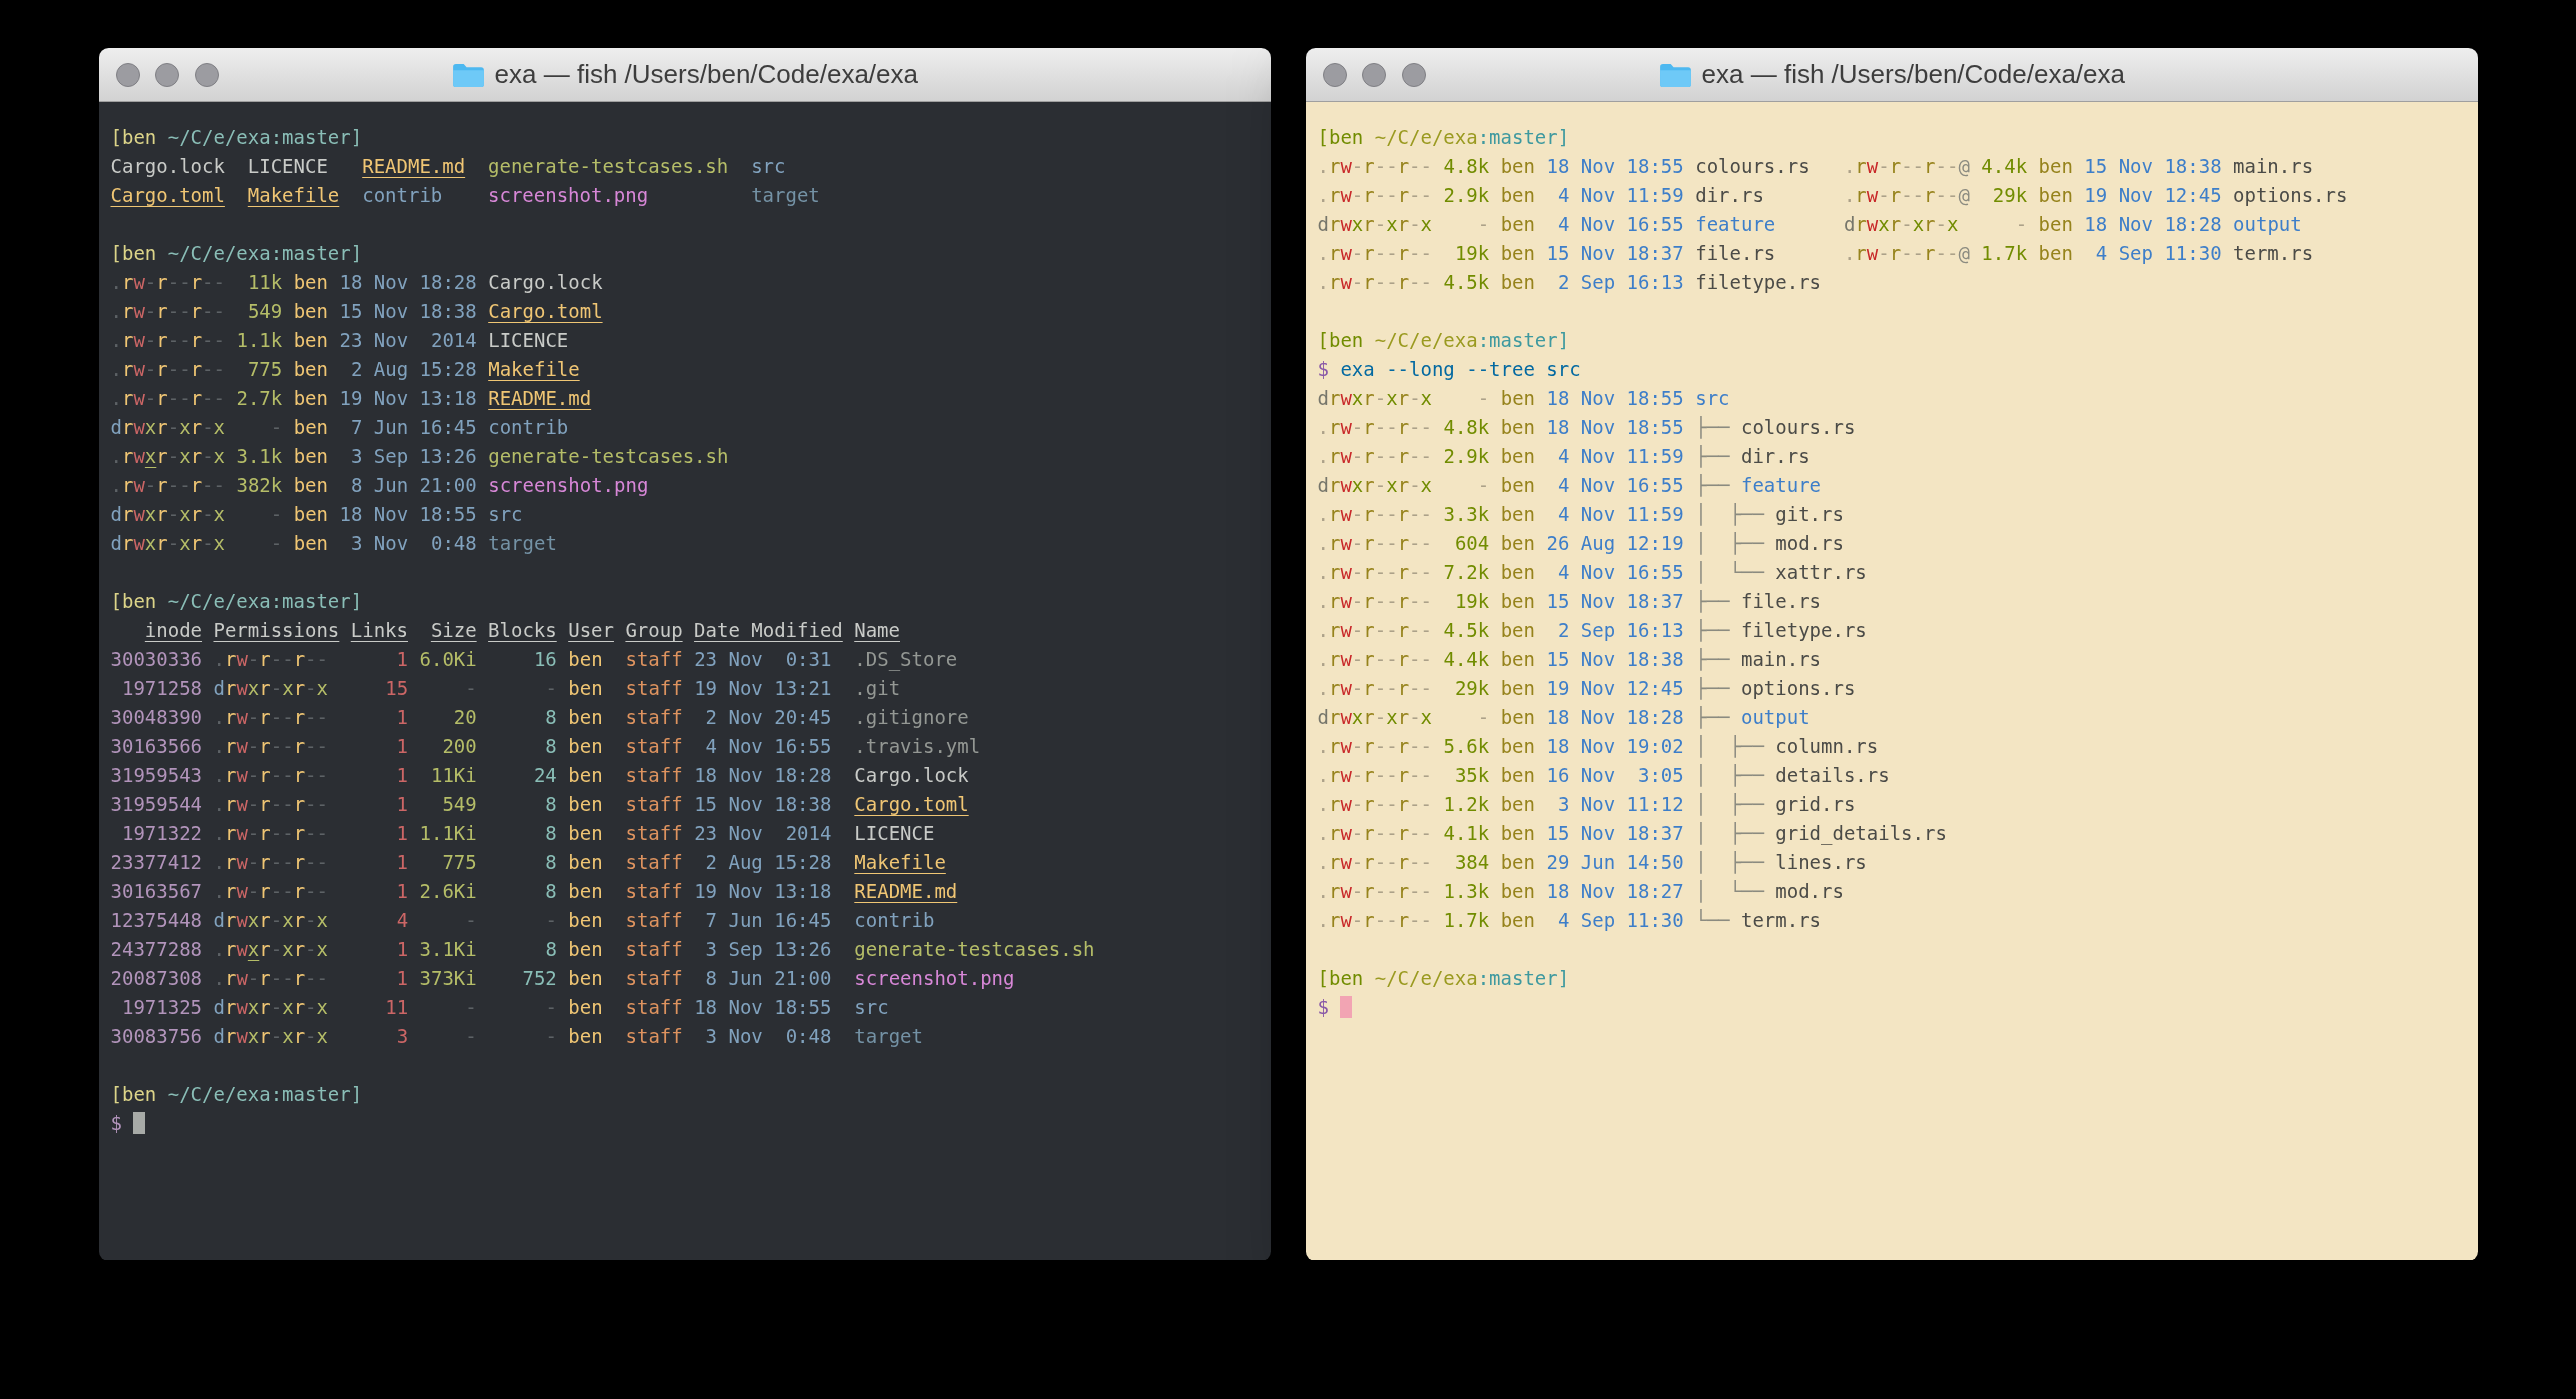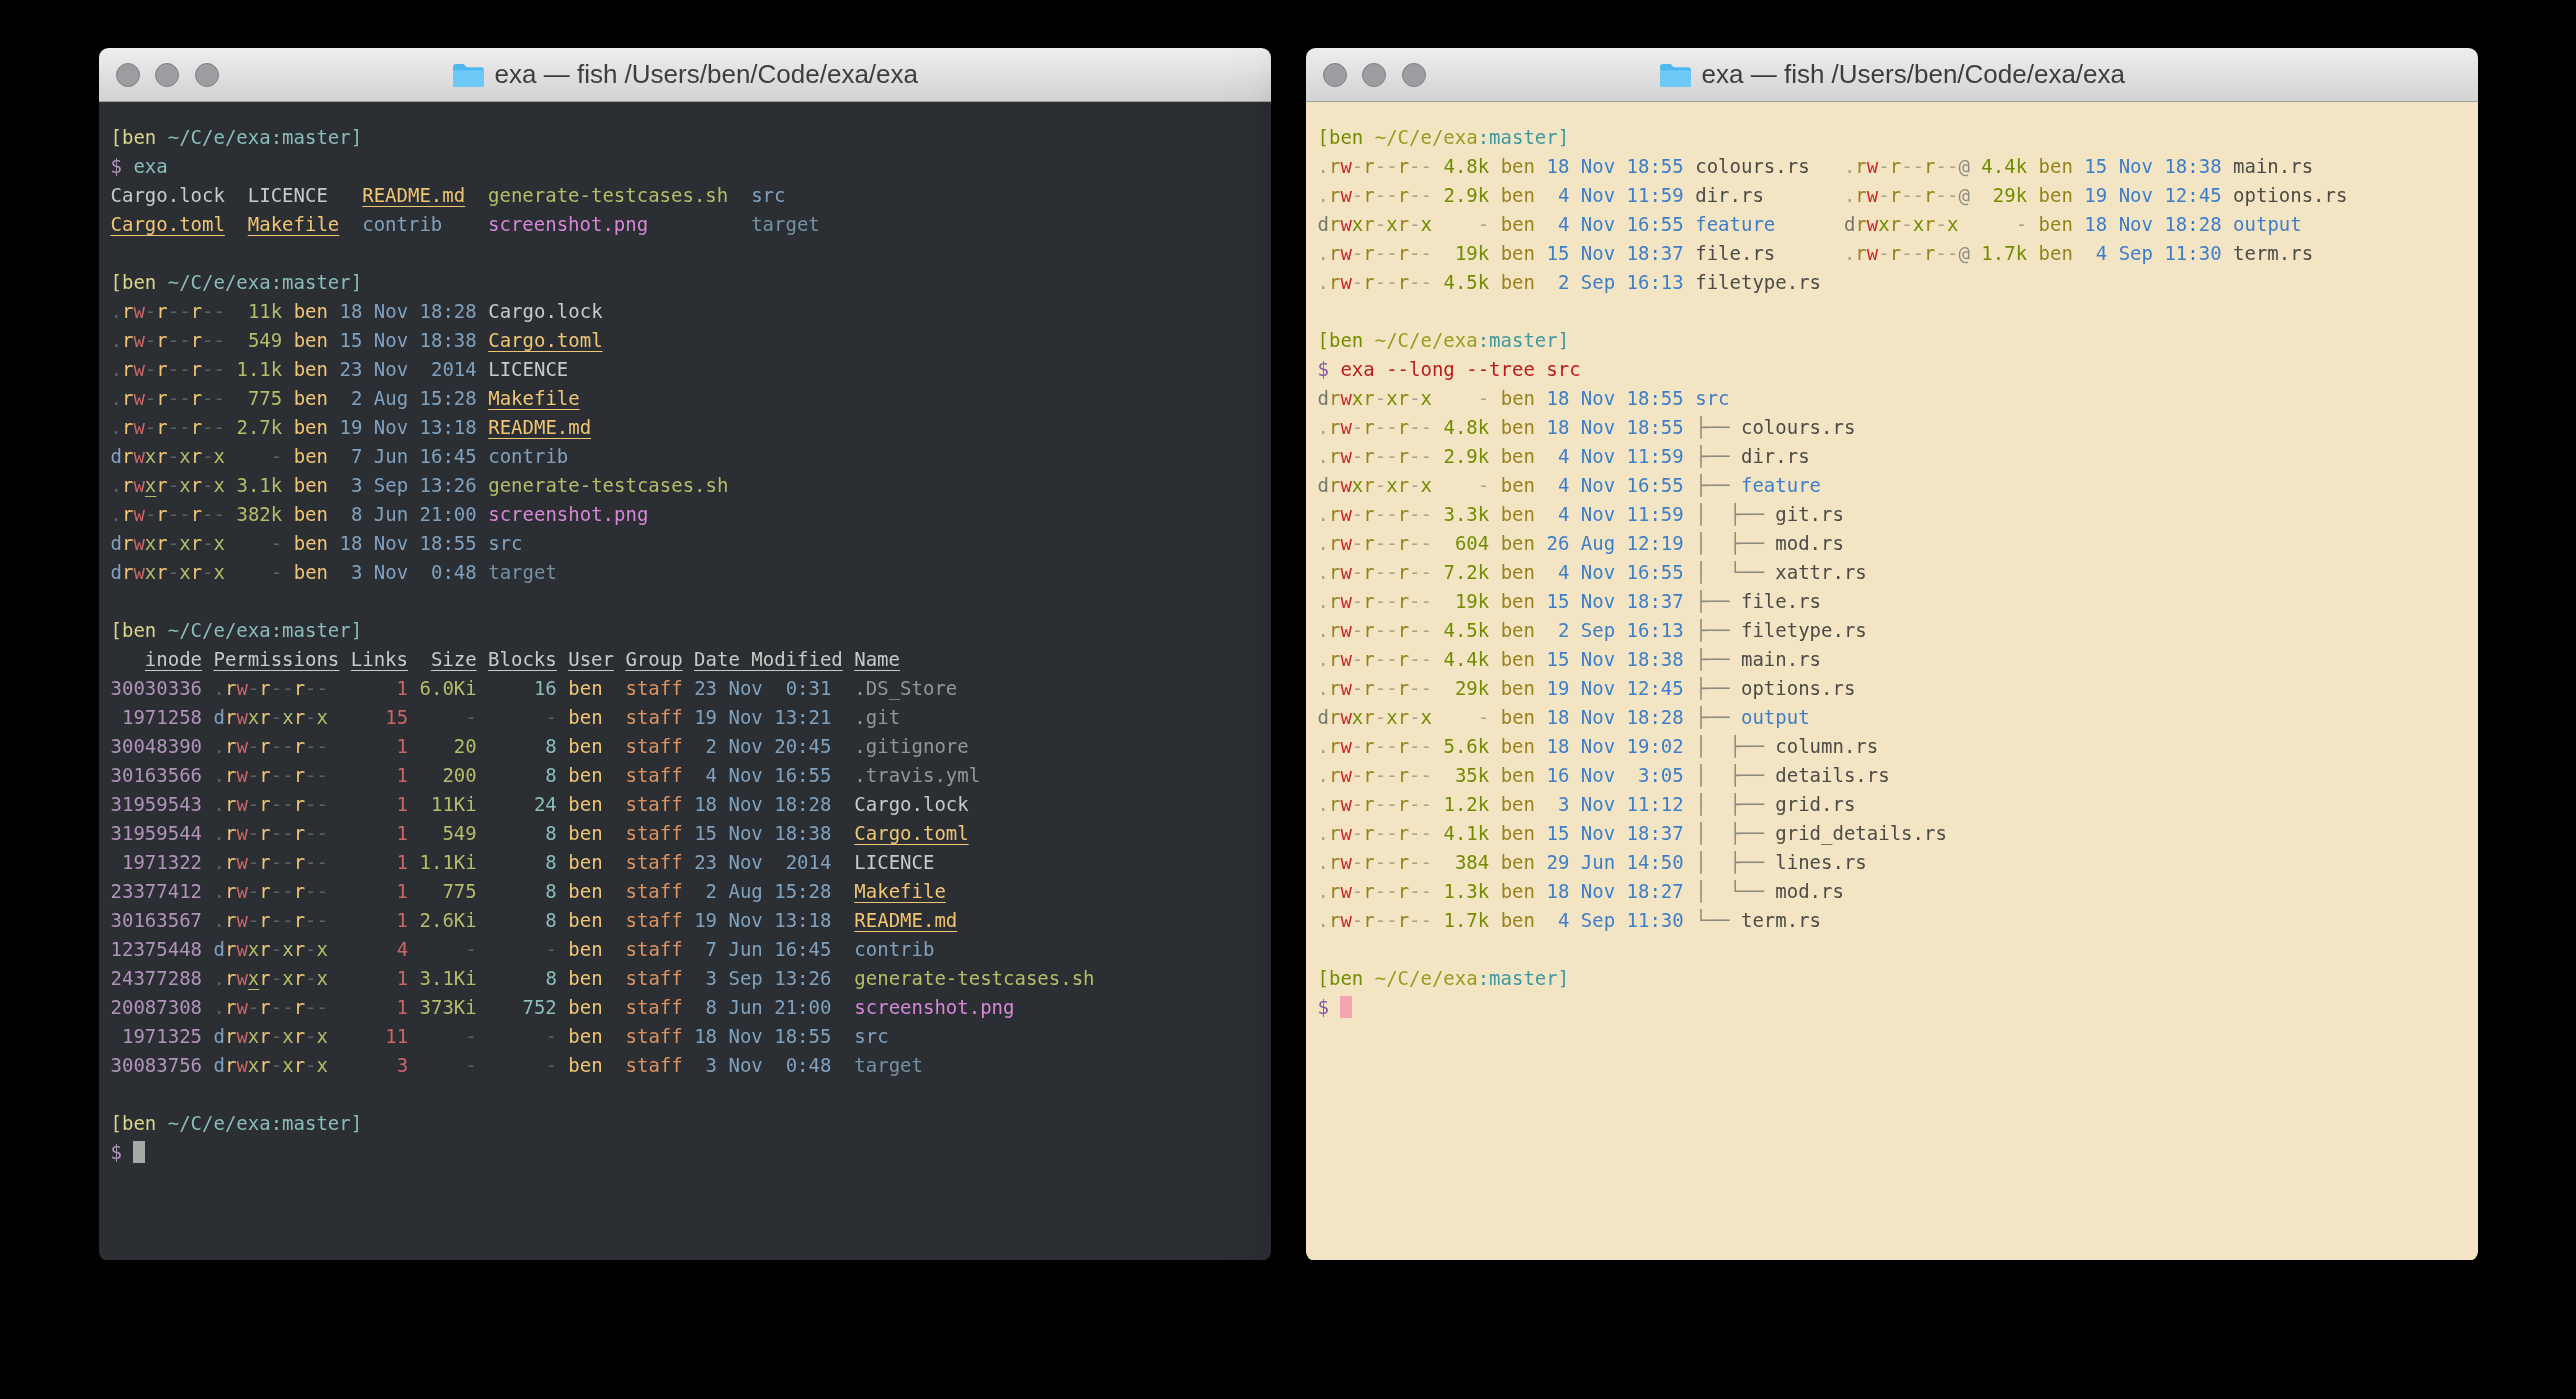--- a/index.html
+++ b/index.html
@@ -36,21 +36,20 @@
     <div class="title-wrap">
       <svg class="folder" viewBox="0 0 34 27">
         <path d="M1 5 Q1 2 4 2 L12 2 L15 5.5 L30 5.5 Q33 5.5 33 8.5 L33 23 Q33 26 30 26 L4 26 Q1 26 1 23 Z" fill="#4db8f0"></path>
         <path d="M1 8.5 L33 8.5 L33 23 Q33 26 30 26 L4 26 Q1 26 1 23 Z" fill="#6ec9f7"></path>
       </svg>
       <span class="title-text">exa — fish  /Users/ben/Code/exa/exa</span>
     </div>
   </div>
   <div class="term" style="background: rgb(43, 46, 51); color: rgb(201, 203, 200);">
       <div class="term-line"><span style="color: rgb(220, 212, 137);">[ben </span><span style="color: rgb(138, 190, 183);">~/C/e/exa</span><span style="color: rgb(138, 190, 183);">:master]</span></div>
-      <div class="term-line"><span style="color: rgb(178, 148, 187);">$ </span><span style="color: rgb(138, 190, 183);">exa</span></div>
       <div class="term-line"><span style="color: rgb(201, 203, 200);">Cargo.lock</span><span style="color: rgb(201, 203, 200);">  </span><span style="color: rgb(201, 203, 200);">LICENCE</span><span style="color: rgb(201, 203, 200);">   </span><span style="color: rgb(240, 198, 116); text-decoration: underline;">README.md</span><span style="color: rgb(201, 203, 200);">  </span><span style="color: rgb(181, 189, 104);">generate-testcases.sh</span><span style="color: rgb(201, 203, 200);">  </span><span style="color: rgb(129, 162, 190);">src</span></div>
       <div class="term-line"><span style="color: rgb(240, 198, 116); text-decoration: underline;">Cargo.toml</span><span style="color: rgb(201, 203, 200);">  </span><span style="color: rgb(240, 198, 116); text-decoration: underline;">Makefile</span><span style="color: rgb(201, 203, 200);">  </span><span style="color: rgb(129, 162, 190);">contrib</span><span style="color: rgb(201, 203, 200);">    </span><span style="color: rgb(215, 135, 215);">screenshot.png</span><span style="color: rgb(201, 203, 200);">         </span><span style="color: rgb(116, 146, 165);">target</span></div>
       <div class="term-line"></div>
       <div class="term-line"><span style="color: rgb(220, 212, 137);">[ben </span><span style="color: rgb(138, 190, 183);">~/C/e/exa</span><span style="color: rgb(138, 190, 183);">:master]</span></div>
       <div class="term-line"><span style="color: rgb(93, 98, 102);">.</span><span style="color: rgb(240, 198, 116);">r</span><span style="color: rgb(204, 102, 102);">w</span><span style="color: rgb(93, 98, 102);">-</span><span style="color: rgb(240, 198, 116);">r</span><span style="color: rgb(93, 98, 102);">--</span><span style="color: rgb(240, 198, 116);">r</span><span style="color: rgb(93, 98, 102);">--</span><span style="color: rgb(201, 203, 200);"> </span><span style="color: rgb(181, 189, 104);"> 11k</span><span style="color: rgb(201, 203, 200);"> </span><span style="color: rgb(240, 198, 116);">ben</span><span style="color: rgb(201, 203, 200);"> </span><span style="color: rgb(129, 162, 190);">18 Nov 18:28</span><span style="color: rgb(201, 203, 200);"> </span><span style="color: rgb(201, 203, 200);">Cargo.lock</span></div>
       <div class="term-line"><span style="color: rgb(93, 98, 102);">.</span><span style="color: rgb(240, 198, 116);">r</span><span style="color: rgb(204, 102, 102);">w</span><span style="color: rgb(93, 98, 102);">-</span><span style="color: rgb(240, 198, 116);">r</span><span style="color: rgb(93, 98, 102);">--</span><span style="color: rgb(240, 198, 116);">r</span><span style="color: rgb(93, 98, 102);">--</span><span style="color: rgb(201, 203, 200);"> </span><span style="color: rgb(181, 189, 104);"> 549</span><span style="color: rgb(201, 203, 200);"> </span><span style="color: rgb(240, 198, 116);">ben</span><span style="color: rgb(201, 203, 200);"> </span><span style="color: rgb(129, 162, 190);">15 Nov 18:38</span><span style="color: rgb(201, 203, 200);"> </span><span style="color: rgb(240, 198, 116); text-decoration: underline;">Cargo.toml</span></div>
       <div class="term-line"><span style="color: rgb(93, 98, 102);">.</span><span style="color: rgb(240, 198, 116);">r</span><span style="color: rgb(204, 102, 102);">w</span><span style="color: rgb(93, 98, 102);">-</span><span style="color: rgb(240, 198, 116);">r</span><span style="color: rgb(93, 98, 102);">--</span><span style="color: rgb(240, 198, 116);">r</span><span style="color: rgb(93, 98, 102);">--</span><span style="color: rgb(201, 203, 200);"> </span><span style="color: rgb(181, 189, 104);">1.1k</span><span style="color: rgb(201, 203, 200);"> </span><span style="color: rgb(240, 198, 116);">ben</span><span style="color: rgb(201, 203, 200);"> </span><span style="color: rgb(129, 162, 190);">23 Nov  2014</span><span style="color: rgb(201, 203, 200);"> </span><span style="color: rgb(201, 203, 200);">LICENCE</span></div>
       <div class="term-line"><span style="color: rgb(93, 98, 102);">.</span><span style="color: rgb(240, 198, 116);">r</span><span style="color: rgb(204, 102, 102);">w</span><span style="color: rgb(93, 98, 102);">-</span><span style="color: rgb(240, 198, 116);">r</span><span style="color: rgb(93, 98, 102);">--</span><span style="color: rgb(240, 198, 116);">r</span><span style="color: rgb(93, 98, 102);">--</span><span style="color: rgb(201, 203, 200);"> </span><span style="color: rgb(181, 189, 104);"> 775</span><span style="color: rgb(201, 203, 200);"> </span><span style="color: rgb(240, 198, 116);">ben</span><span style="color: rgb(201, 203, 200);"> </span><span style="color: rgb(129, 162, 190);"> 2 Aug 15:28</span><span style="color: rgb(201, 203, 200);"> </span><span style="color: rgb(240, 198, 116); text-decoration: underline;">Makefile</span></div>
       <div class="term-line"><span style="color: rgb(93, 98, 102);">.</span><span style="color: rgb(240, 198, 116);">r</span><span style="color: rgb(204, 102, 102);">w</span><span style="color: rgb(93, 98, 102);">-</span><span style="color: rgb(240, 198, 116);">r</span><span style="color: rgb(93, 98, 102);">--</span><span style="color: rgb(240, 198, 116);">r</span><span style="color: rgb(93, 98, 102);">--</span><span style="color: rgb(201, 203, 200);"> </span><span style="color: rgb(181, 189, 104);">2.7k</span><span style="color: rgb(201, 203, 200);"> </span><span style="color: rgb(240, 198, 116);">ben</span><span style="color: rgb(201, 203, 200);"> </span><span style="color: rgb(129, 162, 190);">19 Nov 13:18</span><span style="color: rgb(201, 203, 200);"> </span><span style="color: rgb(240, 198, 116); text-decoration: underline;">README.md</span></div>
       <div class="term-line"><span style="color: rgb(129, 162, 190);">d</span><span style="color: rgb(240, 198, 116);">r</span><span style="color: rgb(204, 102, 102);">w</span><span style="color: rgb(181, 189, 104);">x</span><span style="color: rgb(240, 198, 116);">r</span><span style="color: rgb(93, 98, 102);">-</span><span style="color: rgb(181, 189, 104);">x</span><span style="color: rgb(240, 198, 116);">r</span><span style="color: rgb(93, 98, 102);">-</span><span style="color: rgb(181, 189, 104);">x</span><span style="color: rgb(201, 203, 200);"> </span><span style="color: rgb(93, 98, 102);">   -</span><span style="color: rgb(201, 203, 200);"> </span><span style="color: rgb(240, 198, 116);">ben</span><span style="color: rgb(201, 203, 200);"> </span><span style="color: rgb(129, 162, 190);"> 7 Jun 16:45</span><span style="color: rgb(201, 203, 200);"> </span><span style="color: rgb(129, 162, 190);">contrib</span></div>
@@ -98,21 +97,21 @@
   </div>
   <div class="term" style="background: rgb(243, 229, 195); color: rgb(75, 75, 71);">
       <div class="term-line"><span style="color: rgb(113, 140, 0);">[ben </span><span style="color: rgb(154, 154, 32);">~/C/e/exa</span><span style="color: rgb(62, 153, 159);">:master]</span></div>
       <div class="term-line"><span style="color: rgb(172, 161, 137);">.</span><span style="color: rgb(150, 131, 28);">r</span><span style="color: rgb(200, 40, 41);">w</span><span style="color: rgb(172, 161, 137);">-</span><span style="color: rgb(150, 131, 28);">r</span><span style="color: rgb(172, 161, 137);">--</span><span style="color: rgb(150, 131, 28);">r</span><span style="color: rgb(172, 161, 137);">--</span><span style="color: rgb(75, 75, 71);"> </span><span style="color: rgb(113, 140, 0);">4.8k</span><span style="color: rgb(75, 75, 71);"> </span><span style="color: rgb(150, 131, 28);">ben</span><span style="color: rgb(75, 75, 71);"> </span><span style="color: rgb(61, 126, 201);">18 Nov 18:55</span><span style="color: rgb(75, 75, 71);"> </span><span style="color: rgb(75, 75, 71);">colours.rs</span><span style="color: rgb(75, 75, 71);">   </span><span style="color: rgb(172, 161, 137);">.</span><span style="color: rgb(150, 131, 28);">r</span><span style="color: rgb(200, 40, 41);">w</span><span style="color: rgb(172, 161, 137);">-</span><span style="color: rgb(150, 131, 28);">r</span><span style="color: rgb(172, 161, 137);">--</span><span style="color: rgb(150, 131, 28);">r</span><span style="color: rgb(172, 161, 137);">--</span><span style="color: rgb(139, 139, 128);">@</span><span style="color: rgb(75, 75, 71);"> </span><span style="color: rgb(113, 140, 0);">4.4k</span><span style="color: rgb(75, 75, 71);"> </span><span style="color: rgb(150, 131, 28);">ben</span><span style="color: rgb(75, 75, 71);"> </span><span style="color: rgb(61, 126, 201);">15 Nov 18:38</span><span style="color: rgb(75, 75, 71);"> </span><span style="color: rgb(75, 75, 71);">main.rs</span></div>
       <div class="term-line"><span style="color: rgb(172, 161, 137);">.</span><span style="color: rgb(150, 131, 28);">r</span><span style="color: rgb(200, 40, 41);">w</span><span style="color: rgb(172, 161, 137);">-</span><span style="color: rgb(150, 131, 28);">r</span><span style="color: rgb(172, 161, 137);">--</span><span style="color: rgb(150, 131, 28);">r</span><span style="color: rgb(172, 161, 137);">--</span><span style="color: rgb(75, 75, 71);"> </span><span style="color: rgb(113, 140, 0);">2.9k</span><span style="color: rgb(75, 75, 71);"> </span><span style="color: rgb(150, 131, 28);">ben</span><span style="color: rgb(75, 75, 71);"> </span><span style="color: rgb(61, 126, 201);"> 4 Nov 11:59</span><span style="color: rgb(75, 75, 71);"> </span><span style="color: rgb(75, 75, 71);">dir.rs</span><span style="color: rgb(75, 75, 71);">       </span><span style="color: rgb(172, 161, 137);">.</span><span style="color: rgb(150, 131, 28);">r</span><span style="color: rgb(200, 40, 41);">w</span><span style="color: rgb(172, 161, 137);">-</span><span style="color: rgb(150, 131, 28);">r</span><span style="color: rgb(172, 161, 137);">--</span><span style="color: rgb(150, 131, 28);">r</span><span style="color: rgb(172, 161, 137);">--</span><span style="color: rgb(139, 139, 128);">@</span><span style="color: rgb(75, 75, 71);"> </span><span style="color: rgb(113, 140, 0);"> 29k</span><span style="color: rgb(75, 75, 71);"> </span><span style="color: rgb(150, 131, 28);">ben</span><span style="color: rgb(75, 75, 71);"> </span><span style="color: rgb(61, 126, 201);">19 Nov 12:45</span><span style="color: rgb(75, 75, 71);"> </span><span style="color: rgb(75, 75, 71);">options.rs</span></div>
       <div class="term-line"><span style="color: rgb(118, 118, 107);">d</span><span style="color: rgb(150, 131, 28);">r</span><span style="color: rgb(200, 40, 41);">w</span><span style="color: rgb(113, 140, 0);">x</span><span style="color: rgb(150, 131, 28);">r</span><span style="color: rgb(172, 161, 137);">-</span><span style="color: rgb(113, 140, 0);">x</span><span style="color: rgb(150, 131, 28);">r</span><span style="color: rgb(172, 161, 137);">-</span><span style="color: rgb(113, 140, 0);">x</span><span style="color: rgb(75, 75, 71);"> </span><span style="color: rgb(172, 161, 137);">   -</span><span style="color: rgb(75, 75, 71);"> </span><span style="color: rgb(150, 131, 28);">ben</span><span style="color: rgb(75, 75, 71);"> </span><span style="color: rgb(61, 126, 201);"> 4 Nov 16:55</span><span style="color: rgb(75, 75, 71);"> </span><span style="color: rgb(61, 126, 201);">feature</span><span style="color: rgb(75, 75, 71);">      </span><span style="color: rgb(118, 118, 107);">d</span><span style="color: rgb(150, 131, 28);">r</span><span style="color: rgb(200, 40, 41);">w</span><span style="color: rgb(113, 140, 0);">x</span><span style="color: rgb(150, 131, 28);">r</span><span style="color: rgb(172, 161, 137);">-</span><span style="color: rgb(113, 140, 0);">x</span><span style="color: rgb(150, 131, 28);">r</span><span style="color: rgb(172, 161, 137);">-</span><span style="color: rgb(113, 140, 0);">x</span><span style="color: rgb(75, 75, 71);">  </span><span style="color: rgb(172, 161, 137);">   -</span><span style="color: rgb(75, 75, 71);"> </span><span style="color: rgb(150, 131, 28);">ben</span><span style="color: rgb(75, 75, 71);"> </span><span style="color: rgb(61, 126, 201);">18 Nov 18:28</span><span style="color: rgb(75, 75, 71);"> </span><span style="color: rgb(61, 126, 201);">output</span></div>
       <div class="term-line"><span style="color: rgb(172, 161, 137);">.</span><span style="color: rgb(150, 131, 28);">r</span><span style="color: rgb(200, 40, 41);">w</span><span style="color: rgb(172, 161, 137);">-</span><span style="color: rgb(150, 131, 28);">r</span><span style="color: rgb(172, 161, 137);">--</span><span style="color: rgb(150, 131, 28);">r</span><span style="color: rgb(172, 161, 137);">--</span><span style="color: rgb(75, 75, 71);"> </span><span style="color: rgb(113, 140, 0);"> 19k</span><span style="color: rgb(75, 75, 71);"> </span><span style="color: rgb(150, 131, 28);">ben</span><span style="color: rgb(75, 75, 71);"> </span><span style="color: rgb(61, 126, 201);">15 Nov 18:37</span><span style="color: rgb(75, 75, 71);"> </span><span style="color: rgb(75, 75, 71);">file.rs</span><span style="color: rgb(75, 75, 71);">      </span><span style="color: rgb(172, 161, 137);">.</span><span style="color: rgb(150, 131, 28);">r</span><span style="color: rgb(200, 40, 41);">w</span><span style="color: rgb(172, 161, 137);">-</span><span style="color: rgb(150, 131, 28);">r</span><span style="color: rgb(172, 161, 137);">--</span><span style="color: rgb(150, 131, 28);">r</span><span style="color: rgb(172, 161, 137);">--</span><span style="color: rgb(139, 139, 128);">@</span><span style="color: rgb(75, 75, 71);"> </span><span style="color: rgb(113, 140, 0);">1.7k</span><span style="color: rgb(75, 75, 71);"> </span><span style="color: rgb(150, 131, 28);">ben</span><span style="color: rgb(75, 75, 71);"> </span><span style="color: rgb(61, 126, 201);"> 4 Sep 11:30</span><span style="color: rgb(75, 75, 71);"> </span><span style="color: rgb(75, 75, 71);">term.rs</span></div>
       <div class="term-line"><span style="color: rgb(172, 161, 137);">.</span><span style="color: rgb(150, 131, 28);">r</span><span style="color: rgb(200, 40, 41);">w</span><span style="color: rgb(172, 161, 137);">-</span><span style="color: rgb(150, 131, 28);">r</span><span style="color: rgb(172, 161, 137);">--</span><span style="color: rgb(150, 131, 28);">r</span><span style="color: rgb(172, 161, 137);">--</span><span style="color: rgb(75, 75, 71);"> </span><span style="color: rgb(113, 140, 0);">4.5k</span><span style="color: rgb(75, 75, 71);"> </span><span style="color: rgb(150, 131, 28);">ben</span><span style="color: rgb(75, 75, 71);"> </span><span style="color: rgb(61, 126, 201);"> 2 Sep 16:13</span><span style="color: rgb(75, 75, 71);"> </span><span style="color: rgb(75, 75, 71);">filetype.rs</span></div>
       <div class="term-line"></div>
       <div class="term-line"><span style="color: rgb(113, 140, 0);">[ben </span><span style="color: rgb(154, 154, 32);">~/C/e/exa</span><span style="color: rgb(62, 153, 159);">:master]</span></div>
-      <div class="term-line"><span style="color: rgb(137, 89, 168);">$ </span><span style="color: #b91c1c;">exa --long --tree src</span></div>
+      <div class="term-line"><span style="color: rgb(137, 89, 168);">$ </span><span style="color: #0369a1;">exa --long --tree src</span></div>
       <div class="term-line"><span style="color: rgb(118, 118, 107);">d</span><span style="color: rgb(150, 131, 28);">r</span><span style="color: rgb(200, 40, 41);">w</span><span style="color: rgb(113, 140, 0);">x</span><span style="color: rgb(150, 131, 28);">r</span><span style="color: rgb(172, 161, 137);">-</span><span style="color: rgb(113, 140, 0);">x</span><span style="color: rgb(150, 131, 28);">r</span><span style="color: rgb(172, 161, 137);">-</span><span style="color: rgb(113, 140, 0);">x</span><span style="color: rgb(75, 75, 71);"> </span><span style="color: rgb(172, 161, 137);">   -</span><span style="color: rgb(75, 75, 71);"> </span><span style="color: rgb(150, 131, 28);">ben</span><span style="color: rgb(75, 75, 71);"> </span><span style="color: rgb(61, 126, 201);">18 Nov 18:55</span><span style="color: rgb(75, 75, 71);"> </span><span style="color: rgb(61, 126, 201);">src</span></div>
       <div class="term-line"><span style="color: rgb(172, 161, 137);">.</span><span style="color: rgb(150, 131, 28);">r</span><span style="color: rgb(200, 40, 41);">w</span><span style="color: rgb(172, 161, 137);">-</span><span style="color: rgb(150, 131, 28);">r</span><span style="color: rgb(172, 161, 137);">--</span><span style="color: rgb(150, 131, 28);">r</span><span style="color: rgb(172, 161, 137);">--</span><span style="color: rgb(75, 75, 71);"> </span><span style="color: rgb(113, 140, 0);">4.8k</span><span style="color: rgb(75, 75, 71);"> </span><span style="color: rgb(150, 131, 28);">ben</span><span style="color: rgb(75, 75, 71);"> </span><span style="color: rgb(61, 126, 201);">18 Nov 18:55</span><span style="color: rgb(75, 75, 71);"> </span><span style="color: rgb(139, 139, 128);">├── </span><span style="color: rgb(75, 75, 71);">colours.rs</span></div>
       <div class="term-line"><span style="color: rgb(172, 161, 137);">.</span><span style="color: rgb(150, 131, 28);">r</span><span style="color: rgb(200, 40, 41);">w</span><span style="color: rgb(172, 161, 137);">-</span><span style="color: rgb(150, 131, 28);">r</span><span style="color: rgb(172, 161, 137);">--</span><span style="color: rgb(150, 131, 28);">r</span><span style="color: rgb(172, 161, 137);">--</span><span style="color: rgb(75, 75, 71);"> </span><span style="color: rgb(113, 140, 0);">2.9k</span><span style="color: rgb(75, 75, 71);"> </span><span style="color: rgb(150, 131, 28);">ben</span><span style="color: rgb(75, 75, 71);"> </span><span style="color: rgb(61, 126, 201);"> 4 Nov 11:59</span><span style="color: rgb(75, 75, 71);"> </span><span style="color: rgb(139, 139, 128);">├── </span><span style="color: rgb(75, 75, 71);">dir.rs</span></div>
       <div class="term-line"><span style="color: rgb(118, 118, 107);">d</span><span style="color: rgb(150, 131, 28);">r</span><span style="color: rgb(200, 40, 41);">w</span><span style="color: rgb(113, 140, 0);">x</span><span style="color: rgb(150, 131, 28);">r</span><span style="color: rgb(172, 161, 137);">-</span><span style="color: rgb(113, 140, 0);">x</span><span style="color: rgb(150, 131, 28);">r</span><span style="color: rgb(172, 161, 137);">-</span><span style="color: rgb(113, 140, 0);">x</span><span style="color: rgb(75, 75, 71);"> </span><span style="color: rgb(172, 161, 137);">   -</span><span style="color: rgb(75, 75, 71);"> </span><span style="color: rgb(150, 131, 28);">ben</span><span style="color: rgb(75, 75, 71);"> </span><span style="color: rgb(61, 126, 201);"> 4 Nov 16:55</span><span style="color: rgb(75, 75, 71);"> </span><span style="color: rgb(139, 139, 128);">├── </span><span style="color: rgb(61, 126, 201);">feature</span></div>
       <div class="term-line"><span style="color: rgb(172, 161, 137);">.</span><span style="color: rgb(150, 131, 28);">r</span><span style="color: rgb(200, 40, 41);">w</span><span style="color: rgb(172, 161, 137);">-</span><span style="color: rgb(150, 131, 28);">r</span><span style="color: rgb(172, 161, 137);">--</span><span style="color: rgb(150, 131, 28);">r</span><span style="color: rgb(172, 161, 137);">--</span><span style="color: rgb(75, 75, 71);"> </span><span style="color: rgb(113, 140, 0);">3.3k</span><span style="color: rgb(75, 75, 71);"> </span><span style="color: rgb(150, 131, 28);">ben</span><span style="color: rgb(75, 75, 71);"> </span><span style="color: rgb(61, 126, 201);"> 4 Nov 11:59</span><span style="color: rgb(75, 75, 71);"> </span><span style="color: rgb(139, 139, 128);">│  ├── </span><span style="color: rgb(75, 75, 71);">git.rs</span></div>
       <div class="term-line"><span style="color: rgb(172, 161, 137);">.</span><span style="color: rgb(150, 131, 28);">r</span><span style="color: rgb(200, 40, 41);">w</span><span style="color: rgb(172, 161, 137);">-</span><span style="color: rgb(150, 131, 28);">r</span><span style="color: rgb(172, 161, 137);">--</span><span style="color: rgb(150, 131, 28);">r</span><span style="color: rgb(172, 161, 137);">--</span><span style="color: rgb(75, 75, 71);"> </span><span style="color: rgb(113, 140, 0);"> 604</span><span style="color: rgb(75, 75, 71);"> </span><span style="color: rgb(150, 131, 28);">ben</span><span style="color: rgb(75, 75, 71);"> </span><span style="color: rgb(61, 126, 201);">26 Aug 12:19</span><span style="color: rgb(75, 75, 71);"> </span><span style="color: rgb(139, 139, 128);">│  ├── </span><span style="color: rgb(75, 75, 71);">mod.rs</span></div>
       <div class="term-line"><span style="color: rgb(172, 161, 137);">.</span><span style="color: rgb(150, 131, 28);">r</span><span style="color: rgb(200, 40, 41);">w</span><span style="color: rgb(172, 161, 137);">-</span><span style="color: rgb(150, 131, 28);">r</span><span style="color: rgb(172, 161, 137);">--</span><span style="color: rgb(150, 131, 28);">r</span><span style="color: rgb(172, 161, 137);">--</span><span style="color: rgb(75, 75, 71);"> </span><span style="color: rgb(113, 140, 0);">7.2k</span><span style="color: rgb(75, 75, 71);"> </span><span style="color: rgb(150, 131, 28);">ben</span><span style="color: rgb(75, 75, 71);"> </span><span style="color: rgb(61, 126, 201);"> 4 Nov 16:55</span><span style="color: rgb(75, 75, 71);"> </span><span style="color: rgb(139, 139, 128);">│  └── </span><span style="color: rgb(75, 75, 71);">xattr.rs</span></div>
       <div class="term-line"><span style="color: rgb(172, 161, 137);">.</span><span style="color: rgb(150, 131, 28);">r</span><span style="color: rgb(200, 40, 41);">w</span><span style="color: rgb(172, 161, 137);">-</span><span style="color: rgb(150, 131, 28);">r</span><span style="color: rgb(172, 161, 137);">--</span><span style="color: rgb(150, 131, 28);">r</span><span style="color: rgb(172, 161, 137);">--</span><span style="color: rgb(75, 75, 71);"> </span><span style="color: rgb(113, 140, 0);"> 19k</span><span style="color: rgb(75, 75, 71);"> </span><span style="color: rgb(150, 131, 28);">ben</span><span style="color: rgb(75, 75, 71);"> </span><span style="color: rgb(61, 126, 201);">15 Nov 18:37</span><span style="color: rgb(75, 75, 71);"> </span><span style="color: rgb(139, 139, 128);">├── </span><span style="color: rgb(75, 75, 71);">file.rs</span></div>
       <div class="term-line"><span style="color: rgb(172, 161, 137);">.</span><span style="color: rgb(150, 131, 28);">r</span><span style="color: rgb(200, 40, 41);">w</span><span style="color: rgb(172, 161, 137);">-</span><span style="color: rgb(150, 131, 28);">r</span><span style="color: rgb(172, 161, 137);">--</span><span style="color: rgb(150, 131, 28);">r</span><span style="color: rgb(172, 161, 137);">--</span><span style="color: rgb(75, 75, 71);"> </span><span style="color: rgb(113, 140, 0);">4.5k</span><span style="color: rgb(75, 75, 71);"> </span><span style="color: rgb(150, 131, 28);">ben</span><span style="color: rgb(75, 75, 71);"> </span><span style="color: rgb(61, 126, 201);"> 2 Sep 16:13</span><span style="color: rgb(75, 75, 71);"> </span><span style="color: rgb(139, 139, 128);">├── </span><span style="color: rgb(75, 75, 71);">filetype.rs</span></div>
       <div class="term-line"><span style="color: rgb(172, 161, 137);">.</span><span style="color: rgb(150, 131, 28);">r</span><span style="color: rgb(200, 40, 41);">w</span><span style="color: rgb(172, 161, 137);">-</span><span style="color: rgb(150, 131, 28);">r</span><span style="color: rgb(172, 161, 137);">--</span><span style="color: rgb(150, 131, 28);">r</span><span style="color: rgb(172, 161, 137);">--</span><span style="color: rgb(75, 75, 71);"> </span><span style="color: rgb(113, 140, 0);">4.4k</span><span style="color: rgb(75, 75, 71);"> </span><span style="color: rgb(150, 131, 28);">ben</span><span style="color: rgb(75, 75, 71);"> </span><span style="color: rgb(61, 126, 201);">15 Nov 18:38</span><span style="color: rgb(75, 75, 71);"> </span><span style="color: rgb(139, 139, 128);">├── </span><span style="color: rgb(75, 75, 71);">main.rs</span></div>

